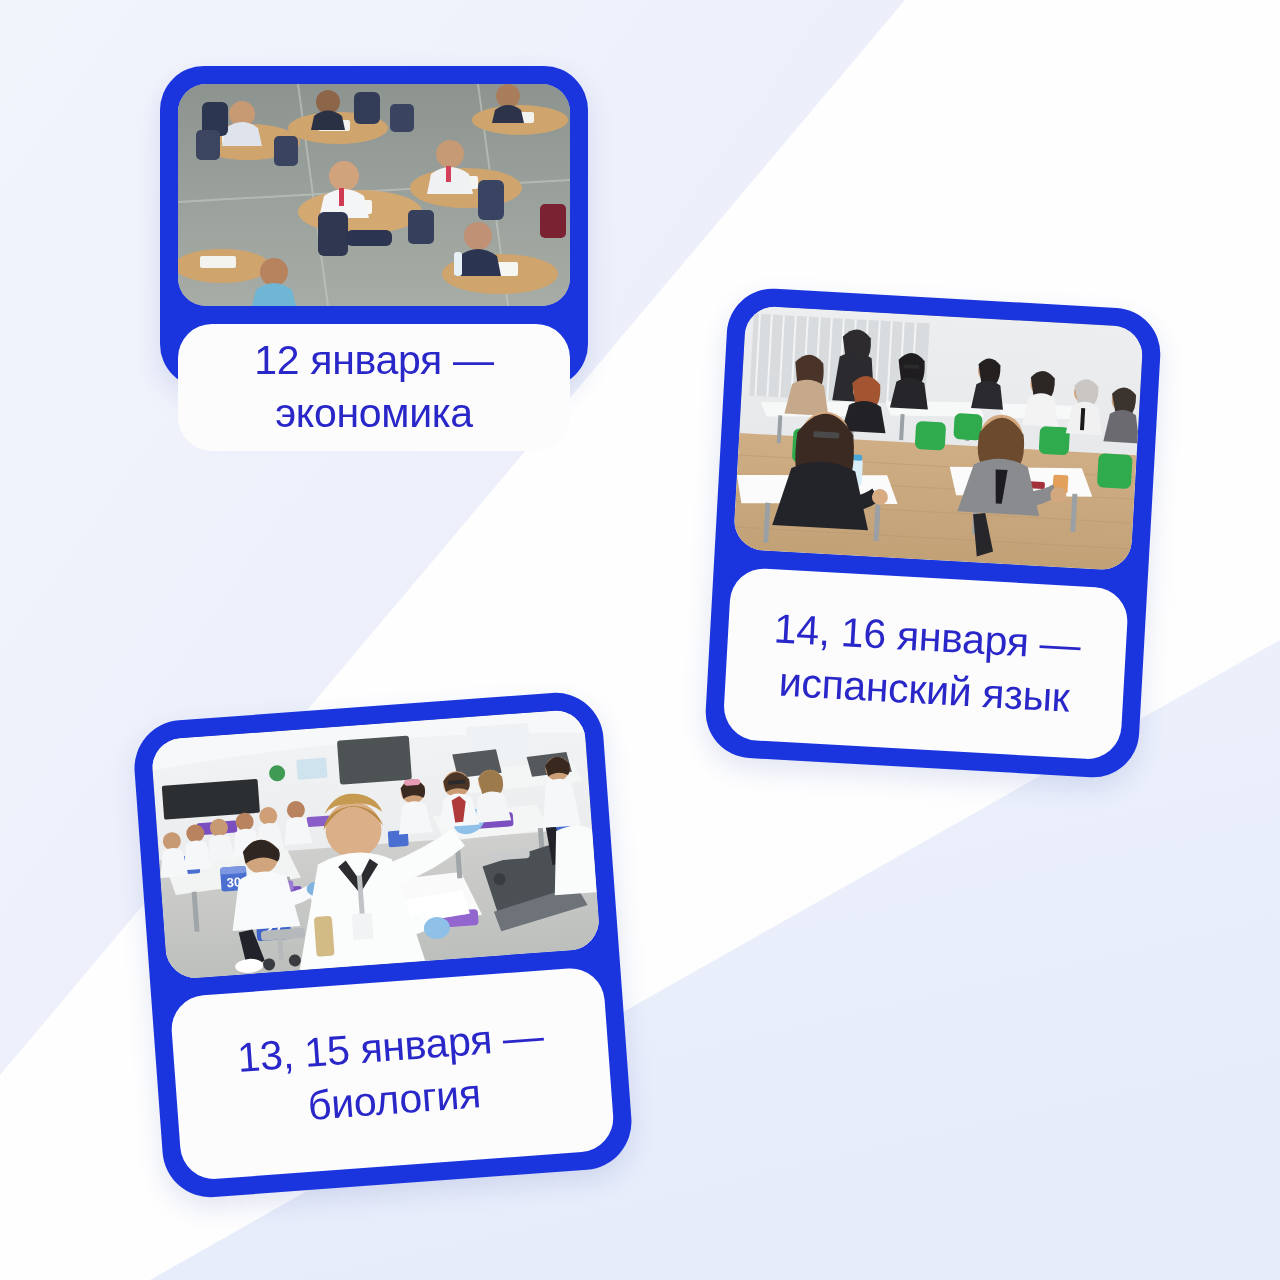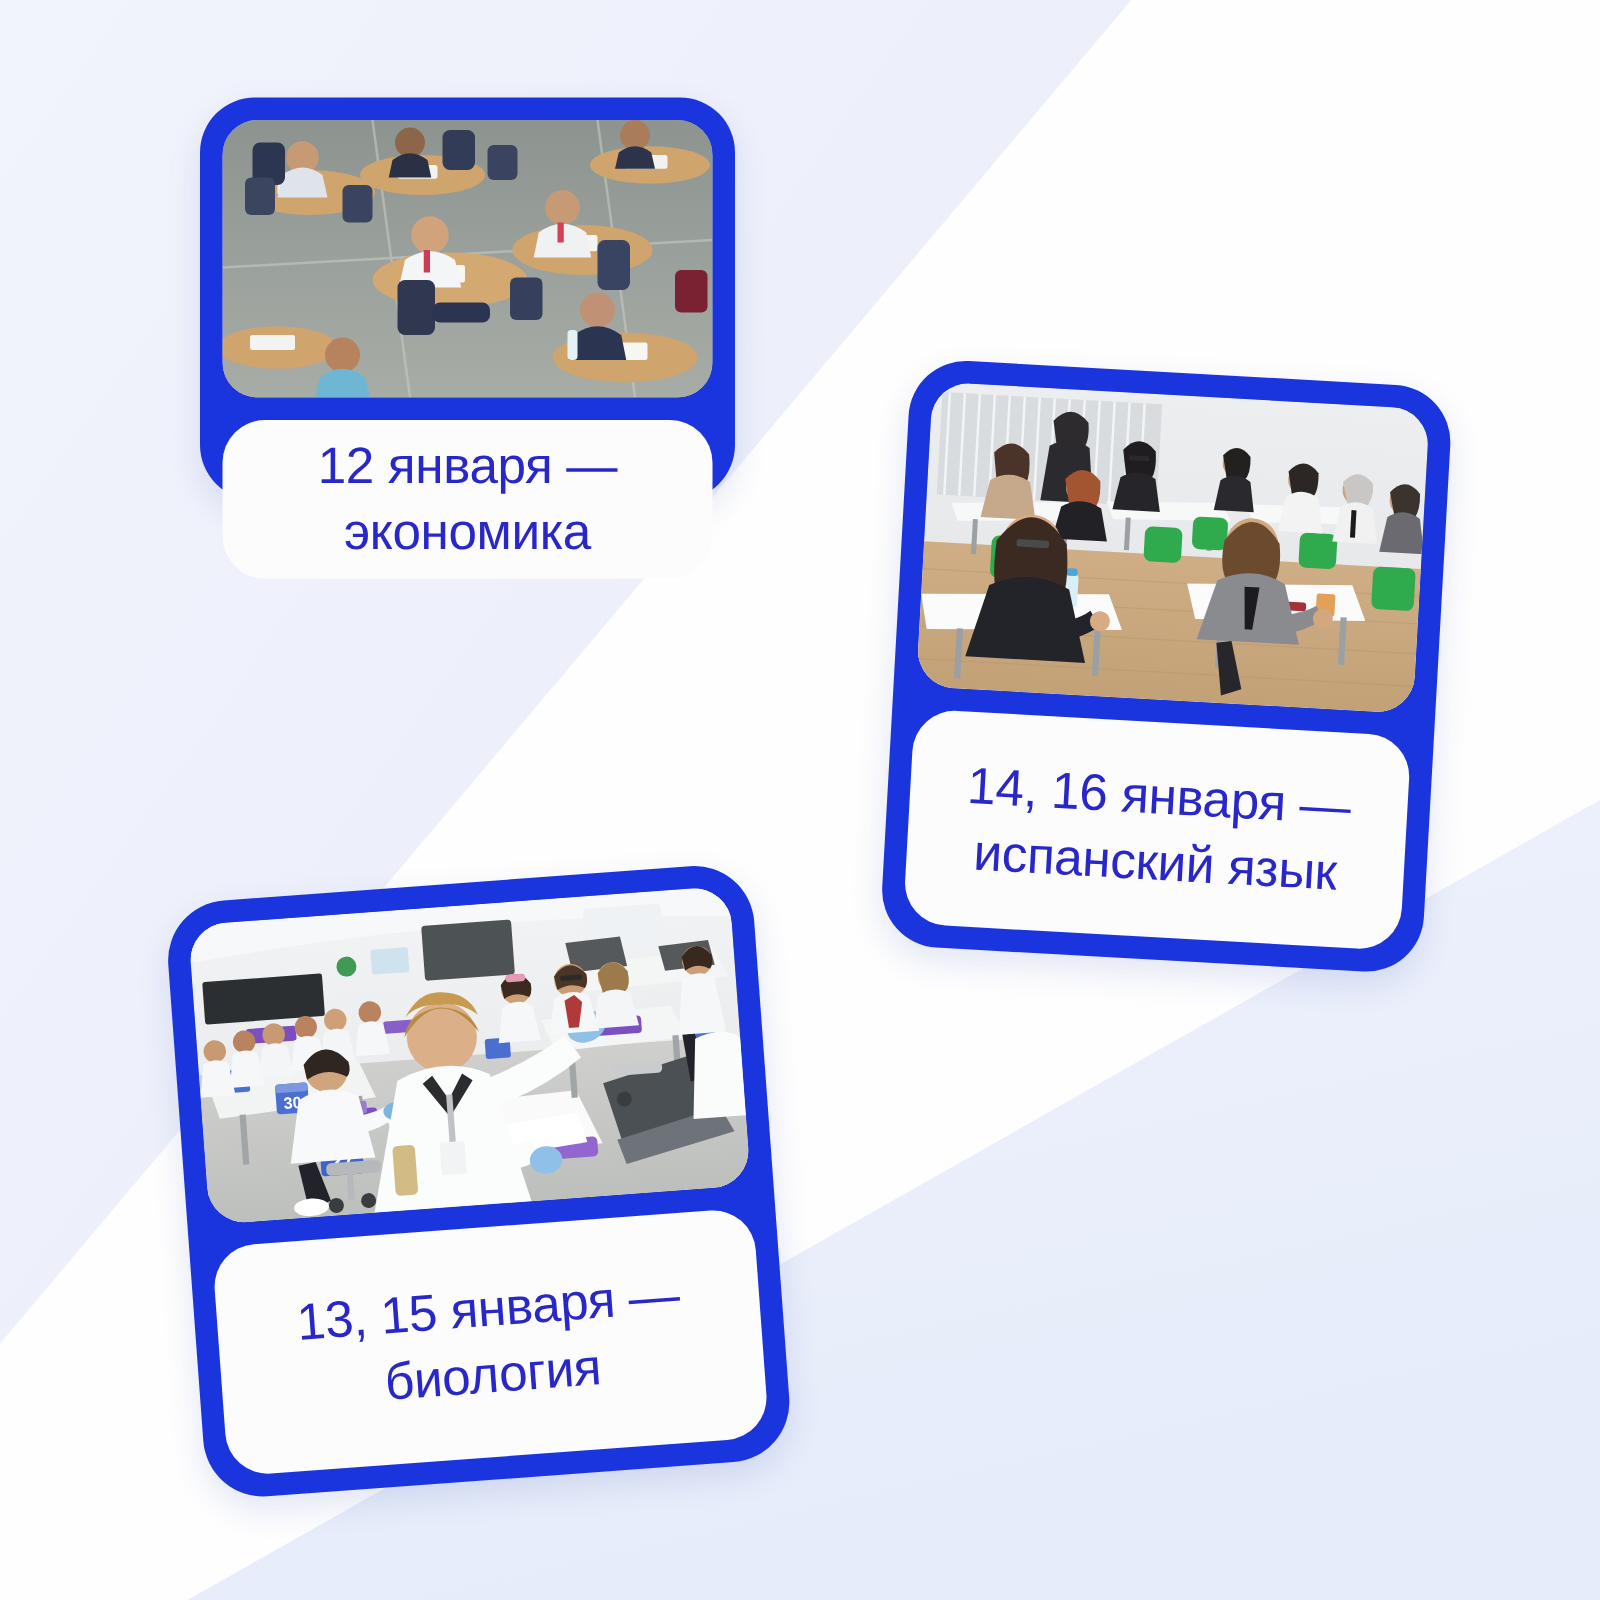--- a/index.html
+++ b/index.html
@@ -46,21 +46,21 @@
   }
   .card .labeltext {
     color:#2A27C9;
     font-weight:400;
     letter-spacing:-0.3px;
     white-space:pre-line;
   }
 
   
   #card-economics {
-    left:160px; top:78px; width:428px; height:322px;
+    left:160px; top:66px; width:428px; height:322px;
     border-radius:44px;
   }
   #card-economics .photo { height:222px; border-radius:28px; }
   #card-economics .labeltext { font-size:41px; line-height:1.30; }
 
   
   #card-spanish {
     left:716px; top:298px; width:434px; height:470px;
     transform:rotate(3.2deg);
     border-radius:46px;

